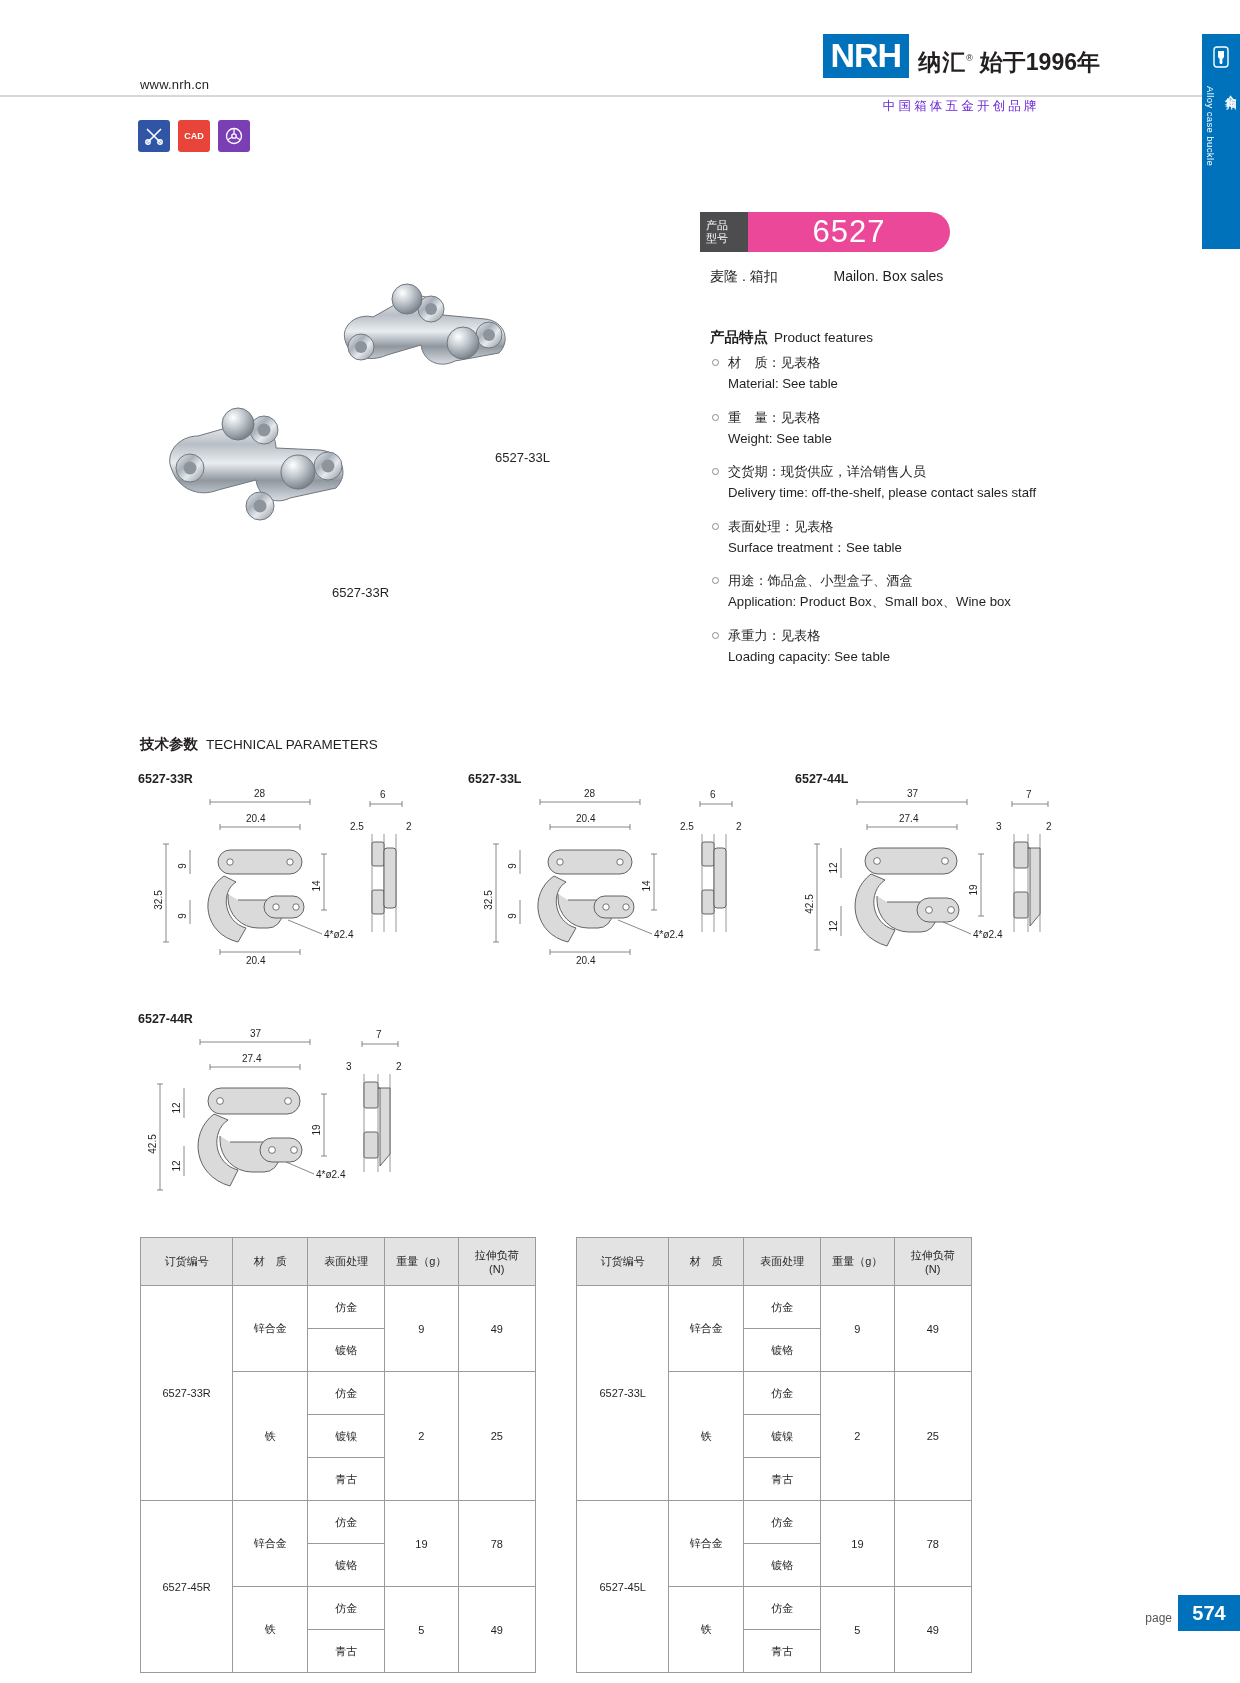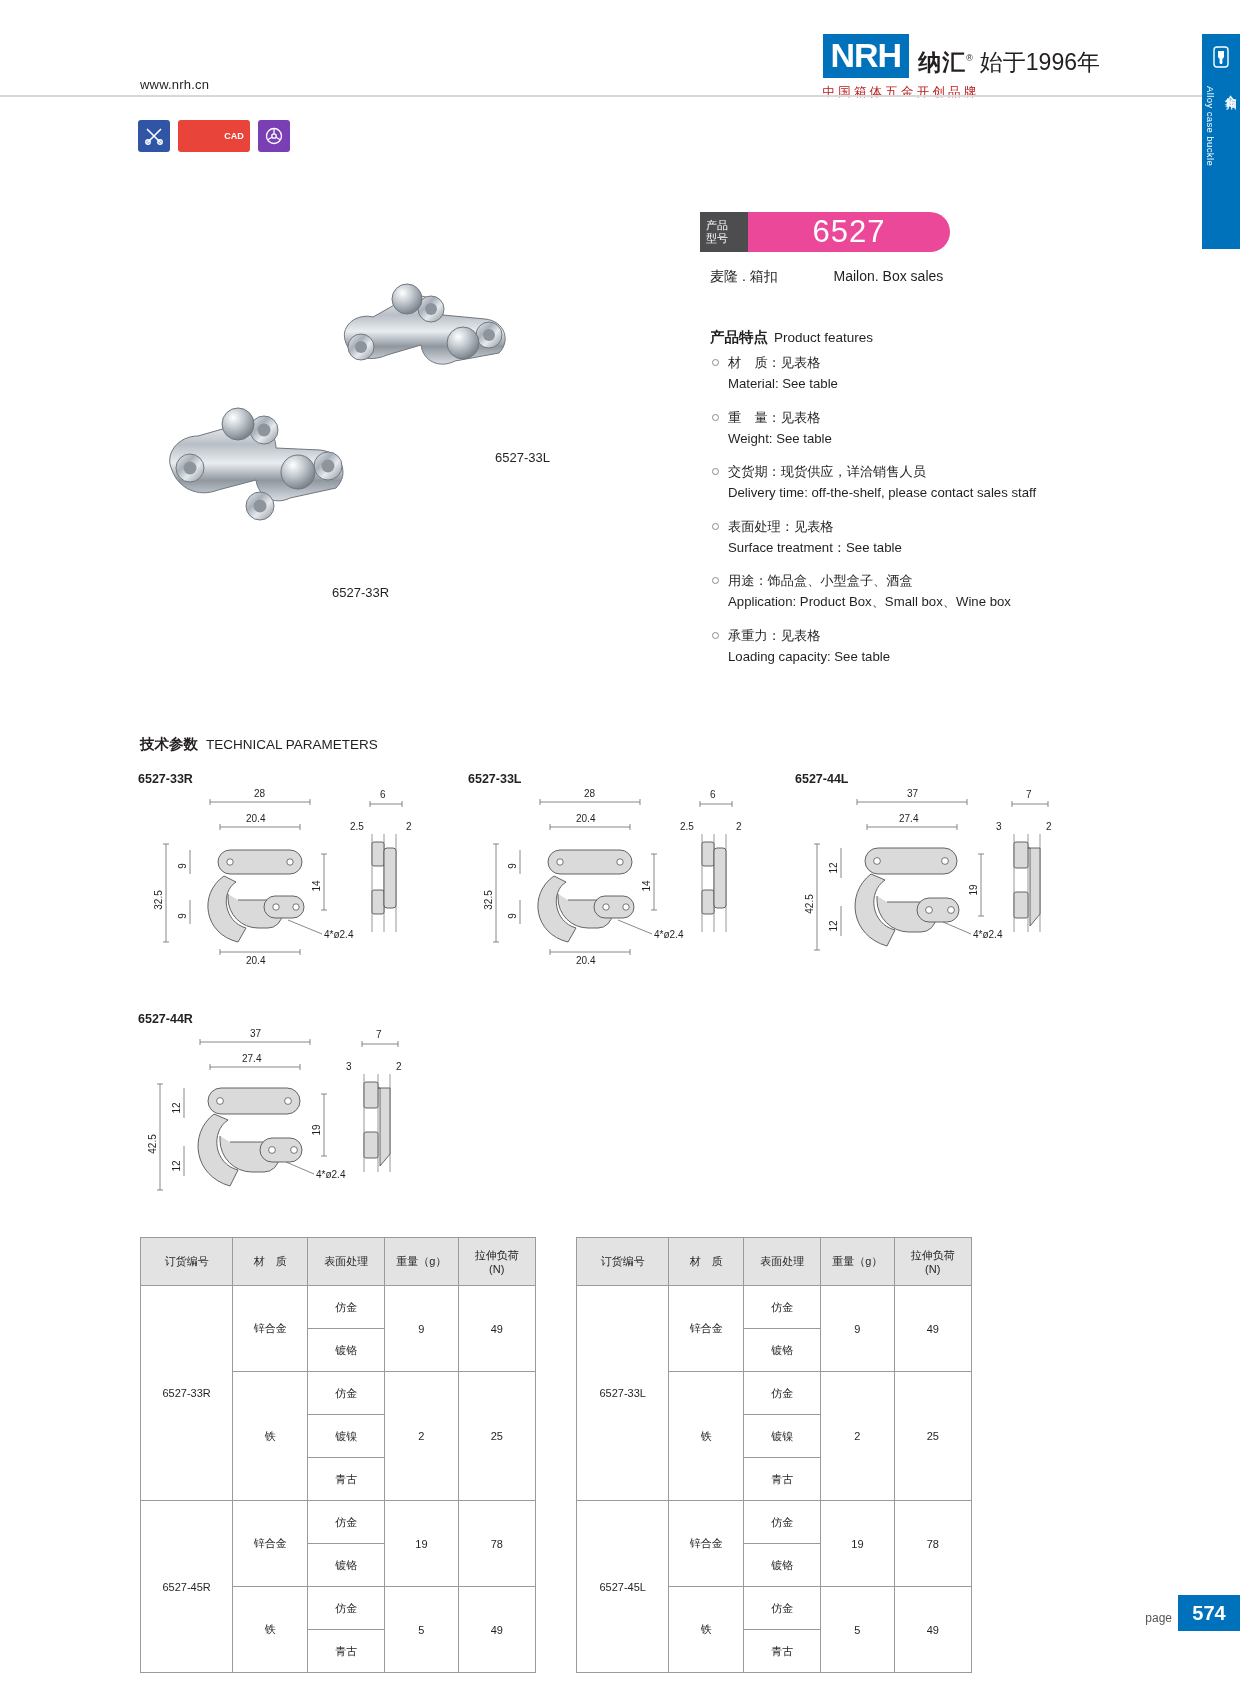--- a/index.html
+++ b/index.html
@@ -13,22 +13,22 @@
   
   .url{position:absolute;left:140px;top:77px;font-size:13px;color:#231f20;letter-spacing:.2px;}
   .logo{position:absolute;right:140px;top:34px;text-align:right;}
   .logo-row{display:flex;align-items:flex-end;justify-content:flex-end;}
   .logo-mark{
     background:#0072bc;color:#fff;font-weight:bold;font-size:34px;line-height:34px;
     padding:4px 8px 6px 8px;letter-spacing:-1px;font-family:"Liberation Sans",sans-serif;
   }
   .logo-cn{font-size:23px;font-weight:bold;color:#231f20;margin-left:9px;letter-spacing:1px;}
   .logo-sup{font-size:9px;vertical-align:super;font-weight:normal;}
-  .logo-since{font-size:23px;font-weight:normal;color:#231f20;margin-left:6px;text-align:center;}
-  .logo-sub{font-size:12.5px;color:#b91c1c;margin-top:6px;letter-spacing:3.2px;text-align:left;}
+  .logo-since{font-size:23px;font-weight:bold;color:#231f20;margin-left:6px;text-align:center;}
+  .logo-sub{font-size:12.5px;color:#6d28d9;margin-top:20px;letter-spacing:3.2px;text-align:center;}
 
   .hr-top{position:absolute;left:0;top:95px;width:1240px;height:2px;background:#d8d8d8;}
 
   
   .side-tab{
     position:absolute;right:0;top:34px;width:38px;height:215px;background:#0072bc;
     color:#ffffff;
   }
   .side-tab .icon{
     position:absolute;left:11px;top:12px;width:16px;height:22px;
@@ -36,21 +36,21 @@
   .side-tab .vtext{
     position:absolute;left:0;top:52px;width:38px;height:160px;
     writing-mode:vertical-rl;text-orientation:upright;
     font-size:11.5px;line-height:19px;letter-spacing:1px;text-align:left;
   }
 
   
   .icon-row{position:absolute;left:138px;top:120px;display:flex;gap:8px;}
   .ic{width:32px;height:32px;border-radius:3px;display:flex;align-items:center;justify-content:center;}
   .ic-blue{background:#2f55a4;}
-  .ic-red{background:#e8443a;color:#fff;font-size:9px;font-weight:bold;font-family:"Liberation Sans",sans-serif;padding-left:40px;}
+  .ic-red{background:#e8443a;color:#fff;font-size:9px;font-weight:bold;font-family:"Liberation Sans",sans-serif;}
   .ic-purple{background:#7b3fb5;}
 
   
   .prod-img{position:absolute;left:150px;top:250px;width:470px;height:370px;}
   .cap{position:absolute;font-size:13px;color:#231f20;}
 
   
   .model-wrap{position:absolute;left:700px;top:212px;width:250px;height:40px;}
   .model-tag{
     position:absolute;left:0;top:0;width:48px;height:40px;background:#4d4d4f;color:#fff;

